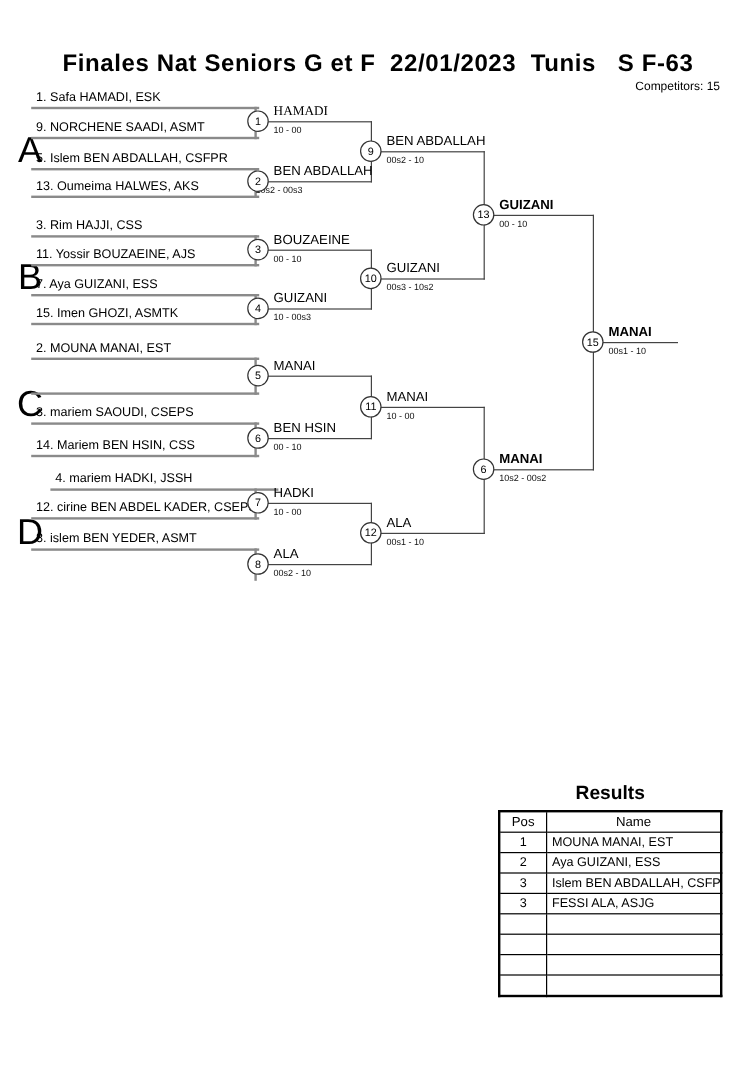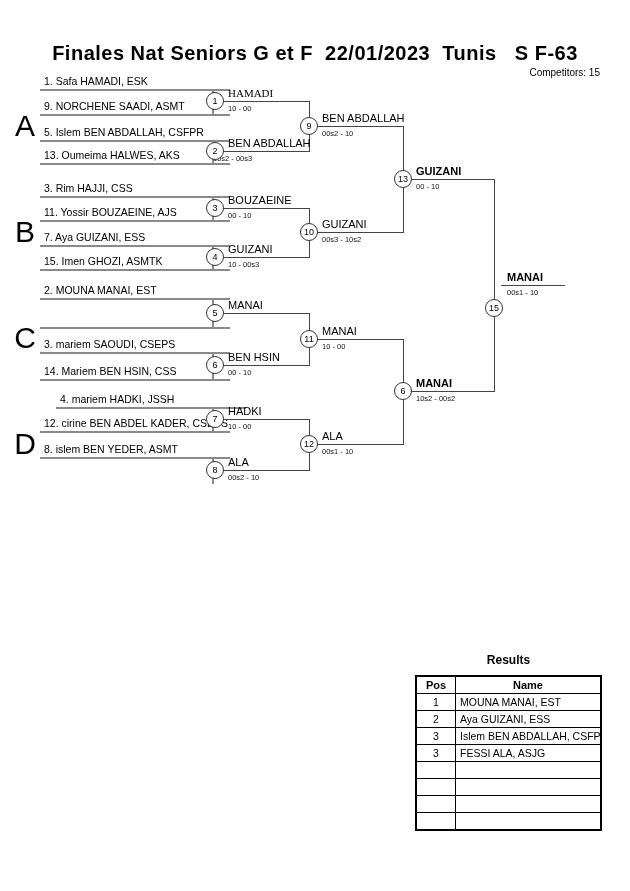--- a/index.html
+++ b/index.html
@@ -3,39 +3,39 @@
 <meta charset="utf-8">
 <style>
   html,body{margin:0;padding:0;background:#fff;}
   .page{position:relative;width:630px;height:891px;background:#fff;overflow:hidden;
         font-family:"Liberation Sans", sans-serif;color:#000;}
   .title{position:absolute;top:42px;left:0;width:630px;text-align:center;
          font-size:20px;font-weight:bold;white-space:pre;letter-spacing:0.5px;}
   .competitors{position:absolute;top:67px;right:30px;font-size:10px;}
   .group-letter{position:absolute;left:10px;width:30px;text-align:center;
                 font-size:30px;line-height:30px;}
-  .entrant{position:absolute;left:40px;width:186px;height:15px;
+  .entrant{position:absolute;left:26px;width:186px;height:15px;
            border-bottom:2px solid #8a8a8a;font-size:10.5px;line-height:14px;
            padding-left:4px;white-space:nowrap;}
   .pline{position:absolute;width:2px;background:#8a8a8a;}
   .hline{position:absolute;height:1px;background:#444;}
   .vline{position:absolute;width:1px;background:#444;}
   .mcircle{position:absolute;width:18px;height:18px;border:1px solid #333;border-radius:50%;
            background:#fff;box-sizing:border-box;text-align:center;font-size:9px;line-height:16px;
            z-index:5;}
   .mname{position:absolute;font-size:11px;white-space:nowrap;z-index:4;background:transparent;}
   .mscore{position:absolute;font-size:7.5px;white-space:nowrap;color:#111;z-index:4;}
   .bold{font-weight:bold;}
   .results-title{position:absolute;left:415px;top:653px;width:187px;text-align:center;
-                 font-size:12px;font-weight:bold;}
+                 font-size:16px;font-weight:bold;}
   .results-table{position:absolute;left:415px;top:675px;width:187px;border-collapse:collapse;
                  border:2px solid #000;font-size:10.5px;table-layout:fixed;}
   .results-table th,.results-table td{border:1px solid #000;height:16px;padding:0 4px;
                  overflow:hidden;white-space:nowrap;}
-  .results-table th{font-weight:bold;text-align:center;font-size:11px;}
+  .results-table th{font-weight:normal;text-align:center;font-size:11px;}
   .results-table .pos-col{width:30px;}
   .results-table td.pos{text-align:center;}
 </style>
 </head>
 <body>
 
 <div class="page">
 
   <div class="title">Finales Nat Seniors G et F  22/01/2023  Tunis   S F-63</div>
   <div class="competitors">Competitors: 15</div>
@@ -106,21 +106,21 @@
   <div class="mcircle" style="left:206px;top:461px;">8</div>
 
   <div class="mcircle" style="left:300px;top:117px;">9</div>
   <div class="mcircle" style="left:300px;top:223px;">10</div>
   <div class="mcircle" style="left:300px;top:330px;">11</div>
   <div class="mcircle" style="left:300px;top:435px;">12</div>
 
   <div class="mcircle" style="left:394px;top:170px;">13</div>
   <div class="mcircle" style="left:394px;top:382px;">6</div>
 
-  <div class="mcircle" style="left:485px;top:276px;margin-top:23px;">15</div>
+  <div class="mcircle" style="left:485px;top:276px;">15</div>
 
   <div class="mname" style="left:228px;top:87px;font-family:Liberation Serif, serif;">HAMADI</div>
   <div class="mscore" style="left:228px;top:104px;">10 - 00</div>
   <div class="mname" style="left:228px;top:137px;">BEN ABDALLAH</div>
   <div class="mscore" style="left:213px;top:154px;">10s2 - 00s3</div>
   <div class="mname" style="left:228px;top:194px;">BOUZAEINE</div>
   <div class="mscore" style="left:228px;top:211px;">00 - 10</div>
   <div class="mname" style="left:228px;top:243px;">GUIZANI</div>
   <div class="mscore" style="left:228px;top:260px;">10 - 00s3</div>
   <div class="mname" style="left:228px;top:299px;">MANAI</div>

